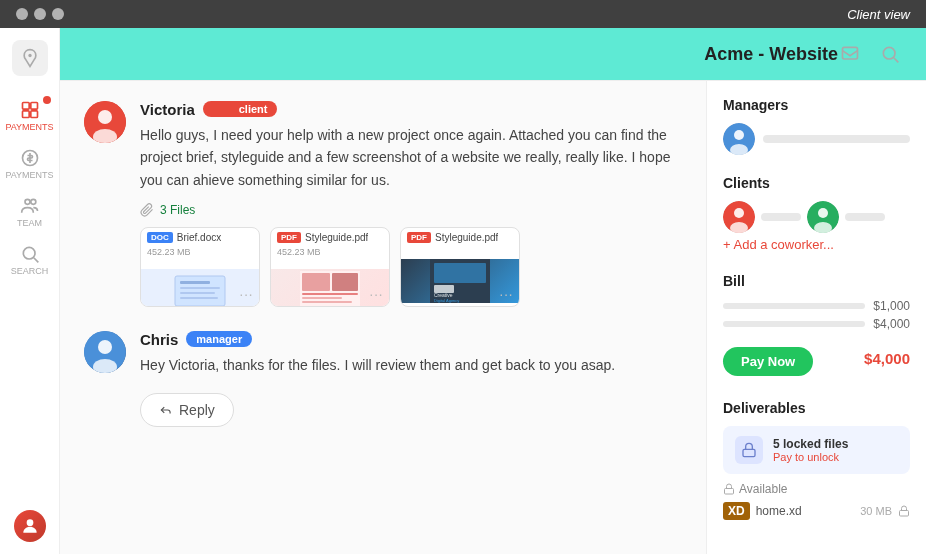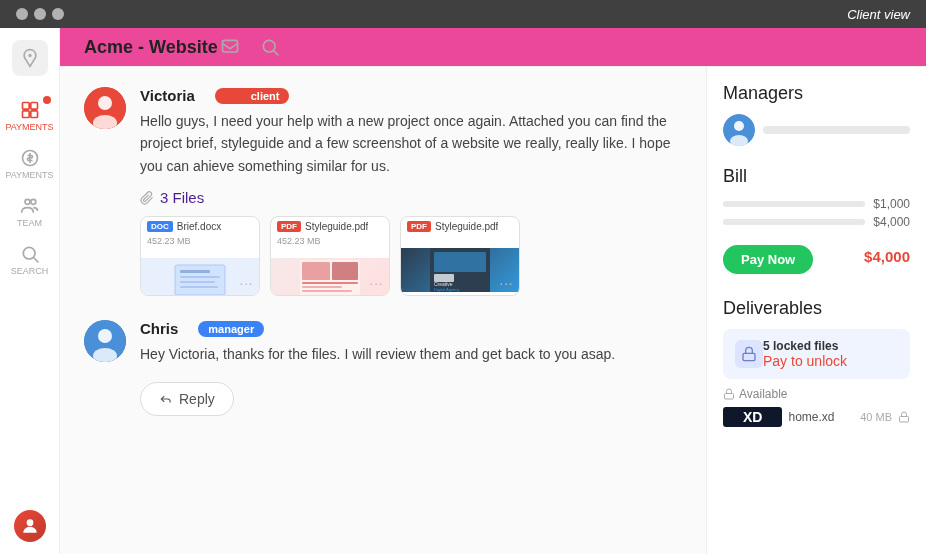--- a/index.html
+++ b/index.html
@@ -21,86 +21,86 @@
     .sidebar-item { display: flex; flex-direction: column; align-items: center; padding: 8px 0; width: 100%; cursor: pointer; font-size: 9px; color: #aaa; gap: 2px; position: relative; }
     .sidebar-item.active { color: #e8483a; }
     .sidebar-item svg { width: 20px; height: 20px; }
     .sidebar-badge { position: absolute; top: 4px; right: 8px; width: 8px; height: 8px; background: #e8483a; border-radius: 50%; }
     .sidebar-avatar { width: 32px; height: 32px; border-radius: 50%; overflow: hidden; margin-top: auto; background: #c0392b; display: flex; align-items: center; justify-content: center; }
 
     
     .content { flex: 1; display: flex; flex-direction: column; overflow: hidden; }
 
     
-    .header { background: #ec4899; border-bottom: 1px solid #eee; padding: 7px 24px; display: flex; align-items: center; justify-content: flex-start; flex-shrink: 0; }
+    .header { background: #5eead4; border-bottom: 1px solid #eee; padding: 14px 24px; display: flex; align-items: center; justify-content: flex-end; flex-shrink: 0; }
     .header-title { font-size: 18px; font-weight: 600; color: #222; }
     .header-icons { display: flex; gap: 16px; }
     .header-icon { width: 24px; height: 24px; color: #aaa; cursor: pointer; display: flex; align-items: center; justify-content: center; }
 
     
     .main { display: flex; flex: 1; overflow: hidden; }
 
     
     .messages-area { flex: 1; overflow-y: auto; padding: 20px 24px; background: #fafafa; }
 
     
     .message { display: flex; gap: 14px; margin-bottom: 24px; }
     .message-avatar { width: 42px; height: 42px; border-radius: 50%; flex-shrink: 0; overflow: hidden; }
     .message-body { flex: 1; }
-    .message-header { display: flex; align-items: flex-end; gap: 20px; margin-bottom: 6px; }
+    .message-header { display: flex; align-items: flex-start; gap: 8px; margin-bottom: 6px; }
     .message-name { font-weight: 600; font-size: 15px; color: #222; }
     .badge { padding: 2px 10px; border-radius: 12px; font-size: 11px; font-weight: 600; color: white; }
     .badge-client { background: #e8483a; padding-left: 36px; }
     .badge-manager { background: #3b82f6; }
     .message-text { color: #444; font-size: 14px; line-height: 1.6; }
 
     
     .files-section { margin-top: 12px; }
-    .files-label { display: flex; align-items: center; gap: 6px; color: #4c1d95; font-size: 15px; margin-bottom: 10px; }
+    .files-label { display: flex; align-items: center; gap: 6px; color: #15803d; font-size: 12px; margin-bottom: 10px; }
     .files-grid { display: flex; gap: 10px; }
     .file-card { width: 120px; height: 80px; background: #fff; border: 1px solid #e0e0e0; border-radius: 8px; overflow: hidden; position: relative; cursor: pointer; }
     .file-card-header { padding: 4px 6px; display: flex; align-items: center; gap: 4px; }
     .file-type-badge { font-size: 8px; font-weight: 700; padding: 1px 4px; border-radius: 2px; color: white; }
     .file-type-doc { background: #3b82f6; }
     .file-type-pdf { background: #e8483a; }
     .file-name { font-size: 10px; color: #444; font-weight: 500; white-space: nowrap; overflow: hidden; text-overflow: ellipsis; max-width: 80px; }
     .file-size { font-size: 9px; color: #999; padding: 0 6px 12px; }
     .file-preview { width: 100%; height: 44px; background: #f0f0f0; display: flex; align-items: center; justify-content: center; overflow: hidden; }
     .file-doc-preview { background: #e8f0fe; }
     .file-menu { position: absolute; bottom: 4px; right: 6px; color: #bbb; font-size: 14px; cursor: pointer; }
 
     
     .reply-btn { display: flex; align-items: center; gap: 6px; border: 1px solid #ddd; border-radius: 20px; padding: 8px 18px; cursor: pointer; color: #555; font-size: 14px; background: #fff; margin-top: 16px; width: fit-content; }
 
     
     .right-panel { width: 220px; background: #fff; border-left: 1px solid #eee; padding: 16px; overflow-y: auto; flex-shrink: 0; }
     .panel-section { margin-bottom: 20px; }
-    .panel-section-title { font-size: 18px; font-weight: 400; color: #222; margin-bottom: 10px; }
+    .panel-section-title { font-size: 14px; font-weight: 700; color: #222; margin-bottom: 10px; }
 
     .people-row { display: flex; align-items: center; gap: 8px; margin-bottom: 6px; }
     .person-avatar { width: 32px; height: 32px; border-radius: 50%; background: #ddd; flex-shrink: 0; overflow: hidden; display: flex; align-items: center; justify-content: center; }
     .person-line { height: 8px; background: #e8e8e8; border-radius: 4px; flex: 1; }
 
     .add-coworker { color: #e8483a; font-size: 13px; cursor: pointer; margin-top: 4px; display: inline-block; }
 
     
     .bill-row { display: flex; justify-content: space-between; align-items: center; margin-bottom: 4px; font-size: 12px; }
     .bill-line { height: 6px; background: #e8e8e8; border-radius: 3px; flex: 1; margin-right: 8px; }
     .bill-amount { color: #666; font-size: 12px; }
     .bill-total { color: #e8483a; font-size: 15px; font-weight: 700; }
     .pay-btn { background: #22c55e; color: white; border: none; border-radius: 20px; padding: 7px 18px; font-size: 13px; font-weight: 600; cursor: pointer; margin: 10px 0 4px; }
 
     
-    .deliverables-card { background: #f0f4ff; border-radius: 8px; padding: 10px 12px; display: flex; align-items: center; margin-bottom: 8px; }
+    .deliverables-card { background: #f0f4ff; border-radius: 8px; padding: 10px 12px; display: flex; align-items: center; gap: 10px; margin-bottom: 8px; }
     .deliverables-icon { width: 28px; height: 28px; background: #dde4ff; border-radius: 6px; display: flex; align-items: center; justify-content: center; font-size: 14px; }
     .deliverables-text { font-size: 12px; font-weight: 600; color: #333; }
-    .deliverables-unlock { font-size: 14px; color: #e8483a; cursor: pointer; }
+    .deliverables-unlock { font-size: 11px; color: #e8483a; cursor: pointer; }
     .available-label { font-size: 12px; color: #888; display: flex; align-items: center; gap: 4px; margin-bottom: 6px; margin-top: 4px; }
     .file-row { display: flex; align-items: center; gap: 6px; font-size: 12px; color: #555; }
-    .xd-badge { background: #0f172a; color: white; font-size: 14px; font-weight: 700; padding: 2px 20px; border-radius: 3px; }
+    .xd-badge { background: #a16207; color: white; font-size: 12px; font-weight: 700; padding: 2px 5px; border-radius: 3px; }
     .file-size-sm { color: #aaa; font-size: 11px; margin-left: auto; }
 
     
     .avatar-victoria { background: linear-gradient(135deg, #e8483a, #c0392b); }
     .avatar-chris { background: linear-gradient(135deg, #4a90d9, #2c5282); }
 
     
     ::-webkit-scrollbar { width: 4px; }
     ::-webkit-scrollbar-track { background: transparent; }
     ::-webkit-scrollbar-thumb { background: #ddd; border-radius: 2px; }
@@ -318,20 +318,42 @@
               <svg viewBox="0 0 32 32" width="32" height="32">
                 <circle cx="16" cy="16" r="16" fill="#4a90d9"></circle>
                 <circle cx="16" cy="12" r="5" fill="#fff" opacity="0.9"></circle>
                 <ellipse cx="16" cy="27" rx="9" ry="6" fill="#fff" opacity="0.8"></ellipse>
               </svg>
             </div>
             <div class="person-line"></div>
           </div>
         </div>
 
+        <div class="panel-section">
+          <div class="panel-section-title">Clients</div>
+          <div class="clients-avatars">
+            <div class="person-avatar">
+              <svg viewBox="0 0 32 32" width="32" height="32">
+                <circle cx="16" cy="16" r="16" fill="#e8483a"></circle>
+                <circle cx="16" cy="12" r="5" fill="#fff" opacity="0.9"></circle>
+                <ellipse cx="16" cy="27" rx="9" ry="6" fill="#fff" opacity="0.8"></ellipse>
+              </svg>
+            </div>
+            <div class="person-line" style="width:40px; flex: none;"></div>
+            <div class="person-avatar">
+              <svg viewBox="0 0 32 32" width="32" height="32">
+                <circle cx="16" cy="16" r="16" fill="#27ae60"></circle>
+                <circle cx="16" cy="12" r="5" fill="#fff" opacity="0.9"></circle>
+                <ellipse cx="16" cy="27" rx="9" ry="6" fill="#fff" opacity="0.8"></ellipse>
+              </svg>
+            </div>
+            <div class="person-line" style="width:40px; flex: none;"></div>
+          </div>
+          <a class="add-coworker">+ Add a coworker...</a>
+        </div>
 
         <div class="panel-section">
           <div class="panel-section-title">Bill</div>
           <div class="bill-row">
             <div class="bill-line"></div>
             <span class="bill-amount">$1,000</span>
           </div>
           <div class="bill-row">
             <div class="bill-line"></div>
             <span class="bill-amount">$4,000</span>
@@ -361,21 +383,21 @@
             <svg viewBox="0 0 24 24" fill="none" stroke="#aaa" stroke-width="2" width="12" height="12">
               <rect x="3" y="11" width="18" height="11" rx="2"></rect>
               <path d="M7 11V7a5 5 0 0 1 10 0v4"></path>
             </svg>
             <span>Available</span>
           </div>
 
           <div class="file-row">
             <span class="xd-badge">XD</span>
             <span>home.xd</span>
-            <span class="file-size-sm">40 MB</span>
+            <span class="file-size-sm">30 MB</span>
             <svg viewBox="0 0 24 24" fill="none" stroke="#aaa" stroke-width="2" width="12" height="12">
               <rect x="3" y="11" width="18" height="11" rx="2"></rect>
               <path d="M7 11V7a5 5 0 0 1 10 0v4"></path>
             </svg>
           </div>
         </div>
 
       </div>
     </div>
   </div>

